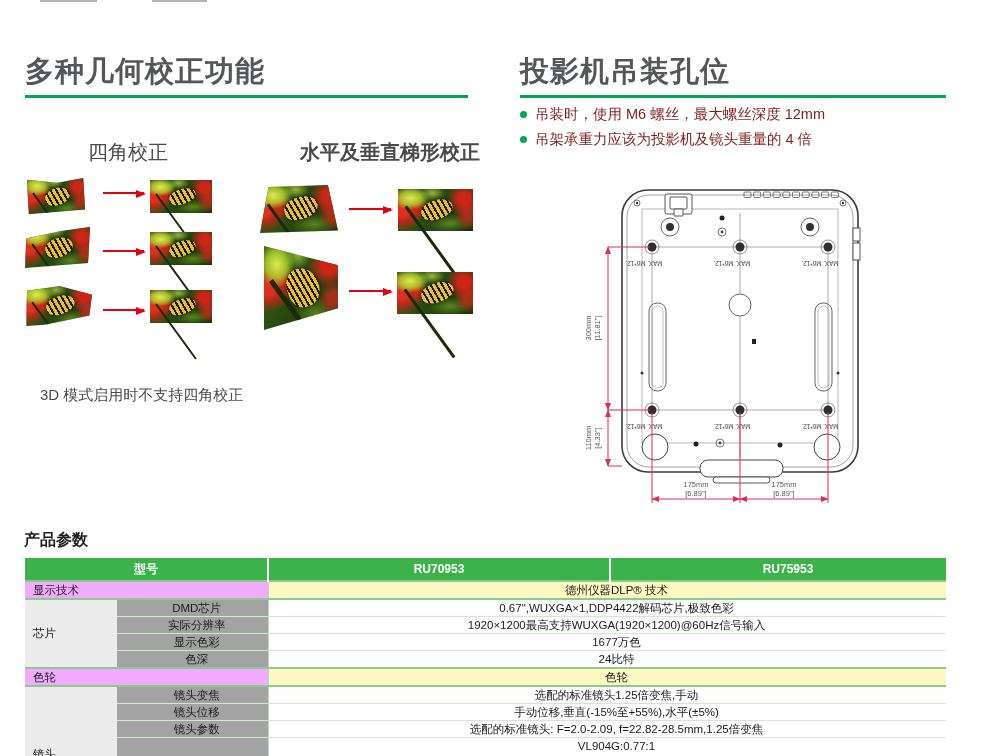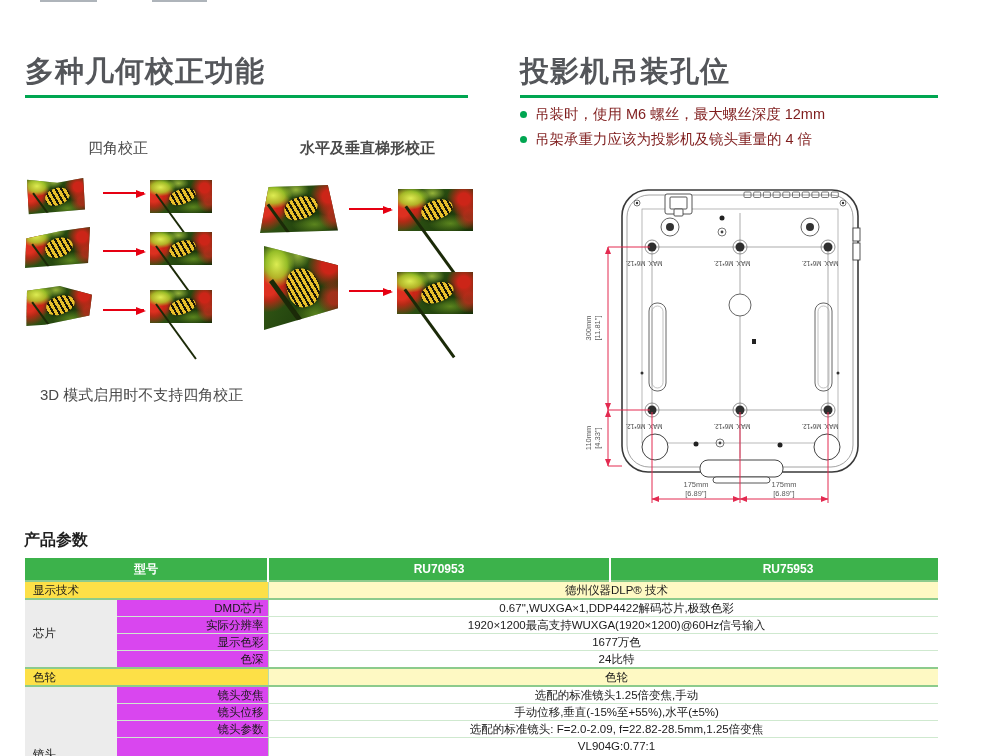--- a/index.html
+++ b/index.html
@@ -1,21 +1,21 @@
 <!DOCTYPE html>
 <html><head>
 <meta charset="utf-8">
 <style>
   html,body{margin:0;padding:0;background:#fff;}
   #canvas{position:relative;width:938px;height:756px;overflow:hidden;background:#fff;
-          font-family:"Liberation Sans","DejaVu Sans",sans-serif;color:#333;}
+          font-family:"Liberation Sans","DejaVu Sans",sans-serif;color:#333;padding-left:8px;}
   .cutmark{position:absolute;top:0;height:2px;background:#aeb4ba;}
   h1.sec{position:absolute;margin:0;font-size:29px;font-weight:700;color:#54565a;letter-spacing:1px;}
   .underline{position:absolute;height:3px;background:#00A651;}
-  .caption{position:absolute;font-size:15px;color:#4a4a4a;font-weight:500;}
+  .caption{position:absolute;font-size:20px;color:#4a4a4a;font-weight:500;}
   .note{position:absolute;font-size:15px;color:#4a4a4a;}
   .bullets{position:absolute;left:520px;top:102px;margin:0;padding:0;list-style:none;}
   .bullets li{position:relative;padding-left:15px;font-size:14.5px;color:#7f1d1d;line-height:25px;}
   .bullets .dot{position:absolute;left:0;top:9px;width:7px;height:7px;border-radius:50%;background:#00A651;}
   
   .bf{position:absolute;
     background:
       radial-gradient(ellipse 34% 38% at 17% 22%, #dcec52 0%, rgba(173,214,44,.8) 42%, rgba(90,150,20,0) 72%),
       radial-gradient(ellipse 24% 26% at 46% 10%, rgba(205,233,80,.65), rgba(90,150,20,0) 70%),
       radial-gradient(circle at 6% 50%, #dd3020 0 9%, rgba(200,35,22,.85) 16%, rgba(200,30,20,0) 30%),
@@ -37,24 +37,24 @@
   #diagram{position:absolute;left:582px;top:183px;}
   #diagram text{font-family:"Liberation Sans","DejaVu Sans",sans-serif;}
   .dimtxt{fill:#5a5a5a;font-size:7.5px;}
   .screwtxt{fill:#4a4a4a;font-size:6.3px;}
   
   .spec-title{position:absolute;left:24px;top:530px;font-size:16px;font-weight:700;color:#1f1f1f;}
   #spec{position:absolute;left:25px;top:558px;width:940px;border-collapse:collapse;table-layout:fixed;}
   #spec th{background:#3CB24B;color:#fff;font-size:12px;font-weight:700;height:22px;padding:0;}
   #spec th.gap{border-left:2px solid #fff;}
   #spec td{height:16px;padding:0 4px;font-size:11.5px;color:#1a1a1a;white-space:nowrap;overflow:hidden;}
-  #spec .lab{background:#fde047;text-align:left;padding-left:8px;}
+  #spec .lab{background:#f0abfc;text-align:left;padding-left:8px;}
   #spec .glab{background:#ececec;text-align:left;padding-left:8px;vertical-align:middle;}
   #spec .glab.bottom{vertical-align:bottom;padding-bottom:8px;}
-  #spec .slab{background:#d946ef;text-align:right;padding-left:13px;margin-top:28px;}
+  #spec .slab{background:#a3a3a3;text-align:center;padding-left:13px;margin-top:28px;}
   #spec .val{background:#fff;text-align:center;border-left:1px solid #b5dcb5;border-right:1px solid #dcefdc;}
   #spec tr.single td{border-top:2px solid #8ccb8c;border-bottom:2px solid #8ccb8c;}
   #spec tr.single .val{background:#fef9c3;}
   #spec tr.sub .slab,#spec tr.sub .val{border-bottom:1px solid #cfe9cf;}
   #spec tr.sub .noline{border-bottom:none;}
 </style>
 </head>
 <body>
 
 <div id="canvas">

